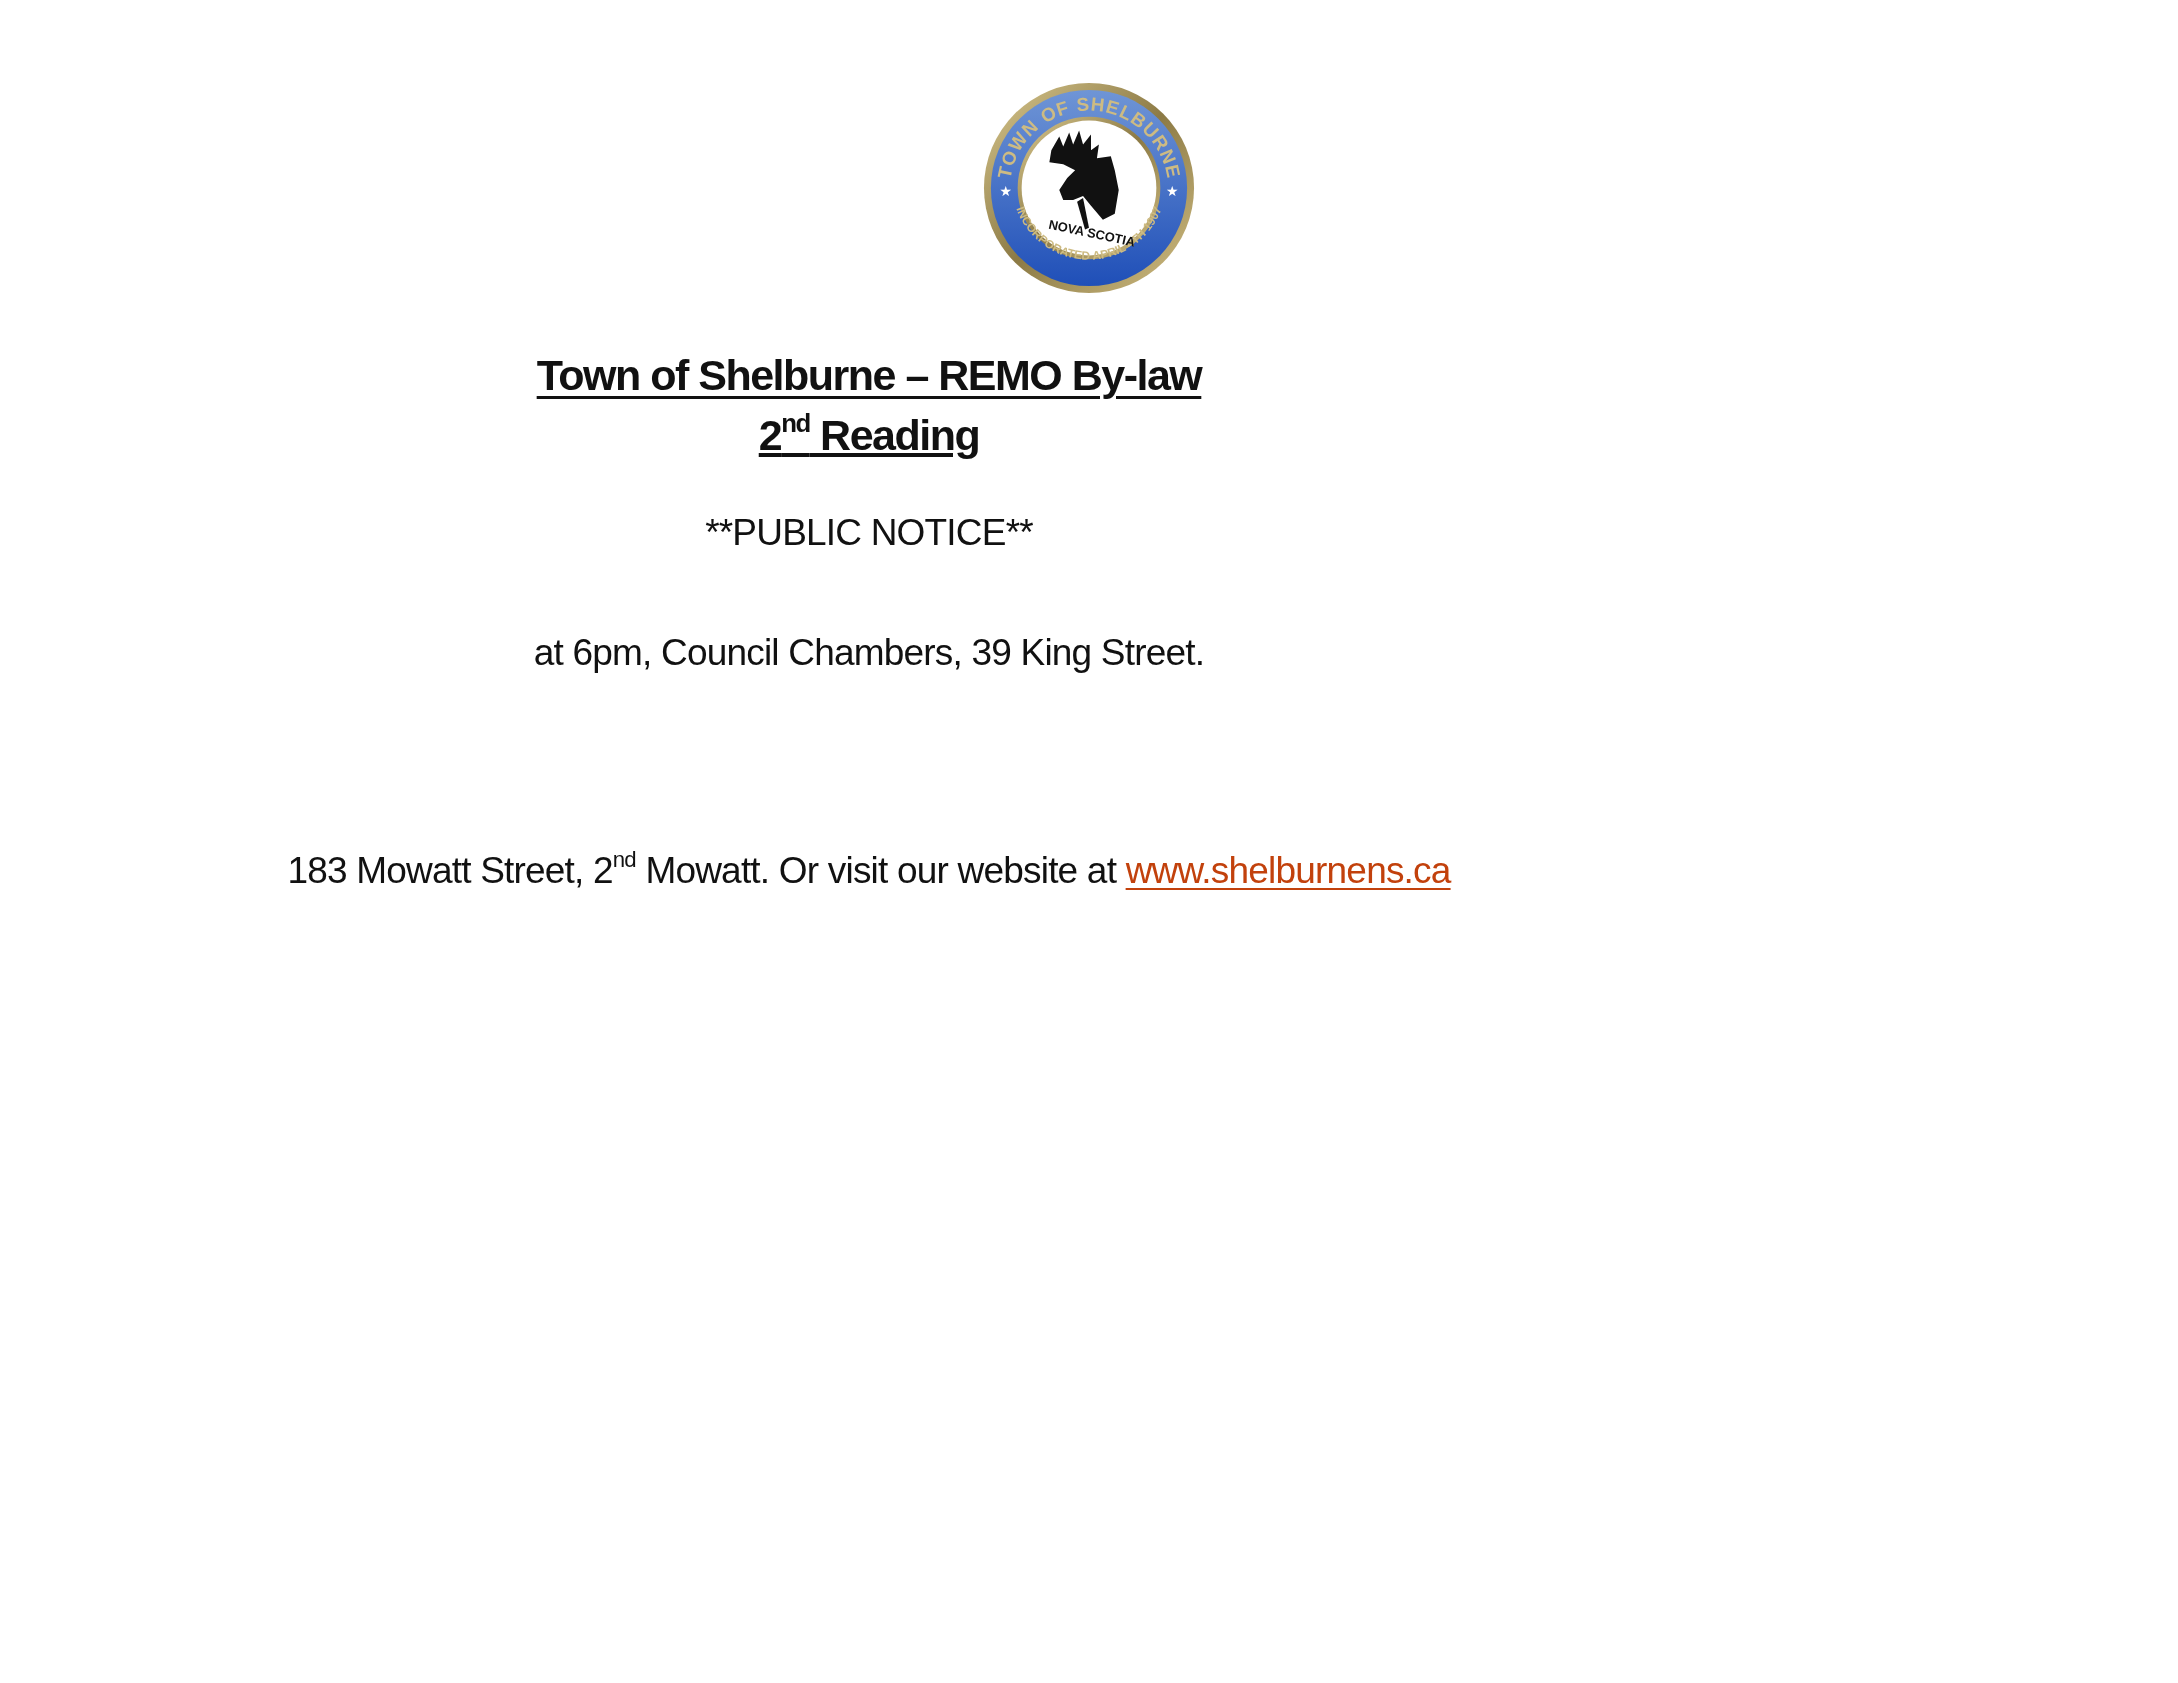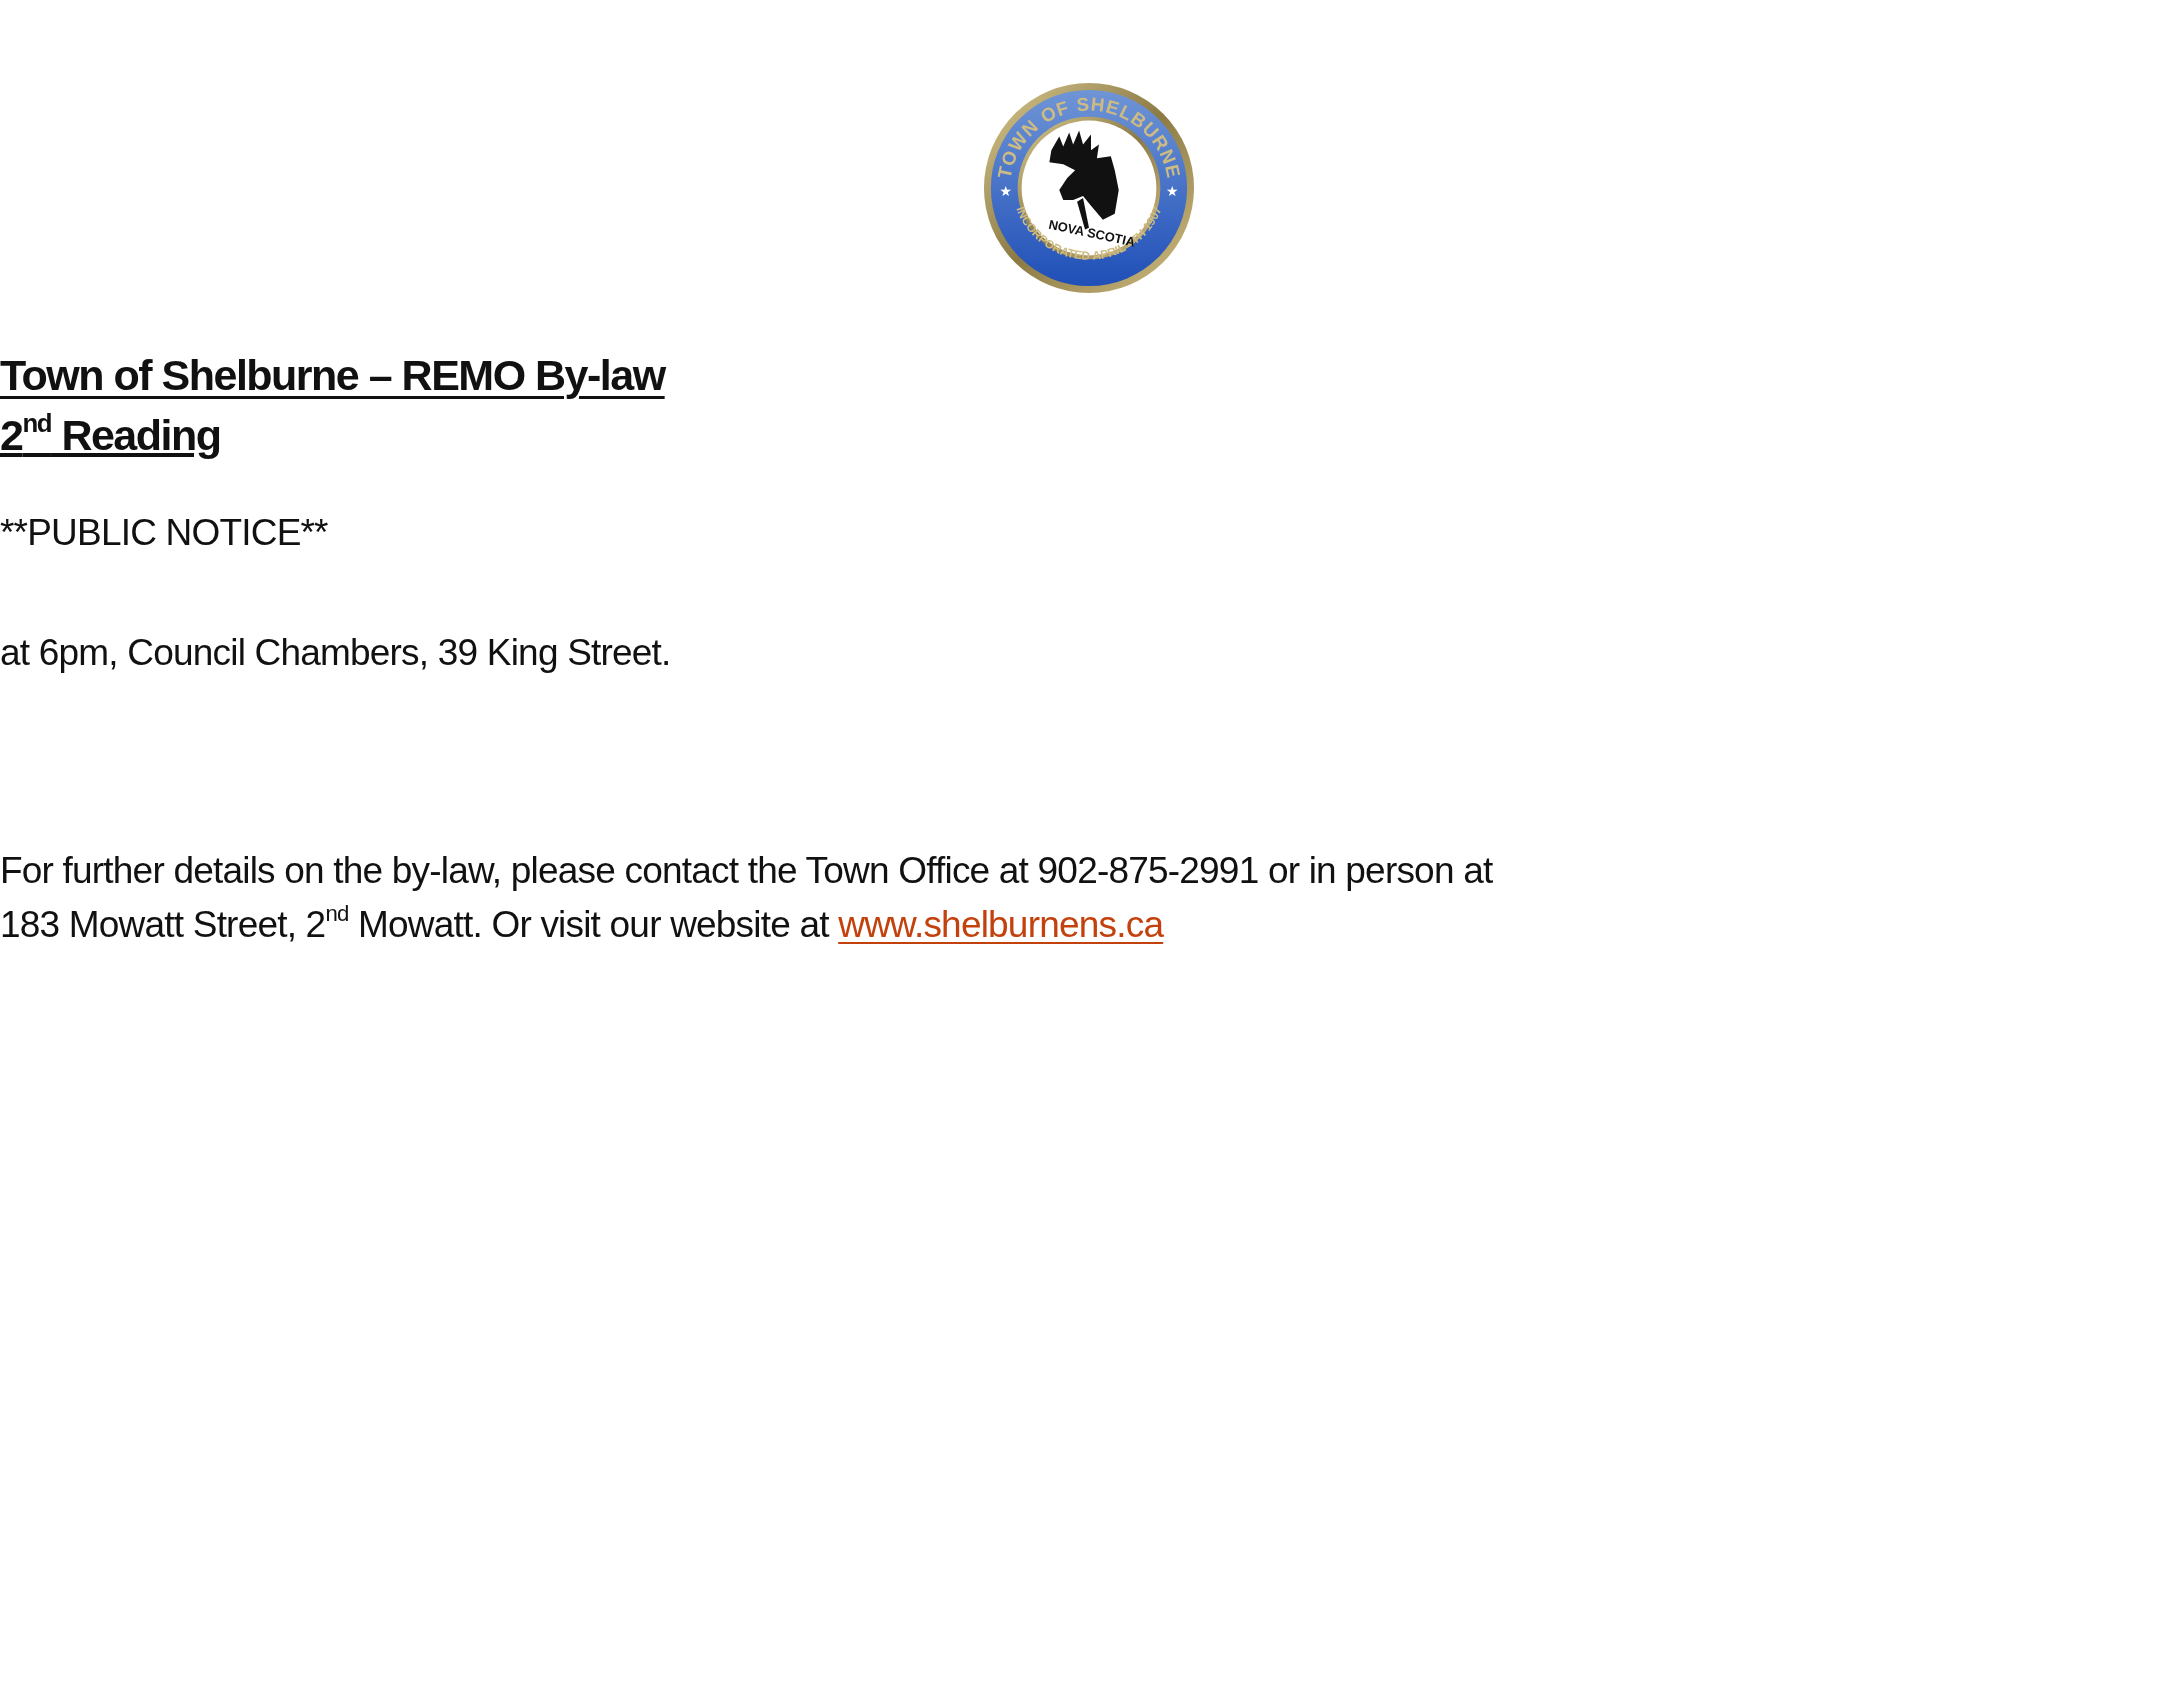--- a/index.html
+++ b/index.html
@@ -1,20 +1,20 @@
 <!DOCTYPE html>
 <html><head>
 <meta charset="utf-8">
 <style>
   html, body { margin: 0; padding: 0; background: #ffffff; }
   body { width: 2178px; height: 1683px; position: relative; overflow: hidden;
          font-family: "Liberation Sans", "DejaVu Sans", sans-serif; color: #111111; }
   .page { position: absolute; left: 0; top: 0; width: 2178px; height: 1683px; }
   .logo { position: absolute; left: 980px; top: 79px; width: 218px; height: 218px; }
-  .center { position: absolute; left: 0; width: 1738px; }
+  .center { position: absolute; left: 0; width: 1738px; text-align: center; }
   .title { top: 351px; font-size: 43px; font-weight: bold; letter-spacing: -1.5px; }
   .title span.u { text-decoration: underline; text-decoration-thickness: 3px; text-underline-offset: 6px; }
   .subtitle { top: 411px; font-size: 43px; font-weight: bold; letter-spacing: -1.5px; text-decoration: underline; }
   .notice { top: 512px; font-size: 37px; letter-spacing: -0.8px; }
   .para { font-size: 37px; line-height: 54px; letter-spacing: -0.8px; }
   .p1 { top: 626px; }
   .p2 { top: 844px; }
   sup { font-size: 60%; vertical-align: 0; position: relative; top: -0.7em; line-height: 0; }
   a.link { color: #c2410c; text-decoration: underline; text-underline-offset: 5px; text-decoration-thickness: 2px; }
 </style>
@@ -63,18 +63,17 @@
 
   <div class="center subtitle"><span>2</span><sup>nd</sup><span> Reading</span></div>
 
   <div class="center notice">**PUBLIC NOTICE**</div>
 
   <div class="center para p1">
     <div>at 6pm, Council Chambers, 39 King Street.</div>
   </div>
 
   <div class="center para p2">
-    <div>For further details on the by-law, please contact the Town Office at 902-875-2991 or in person at</div>
     <div><span>183 Mowatt Street, 2</span><sup>nd</sup><span style="white-space:pre"> Mowatt. Or visit our website at </span><a class="link" title="www.shelburnens.ca">www.shelburnens.ca</a></div>
   </div>
 
 </div>
 
 
 </body></html>

